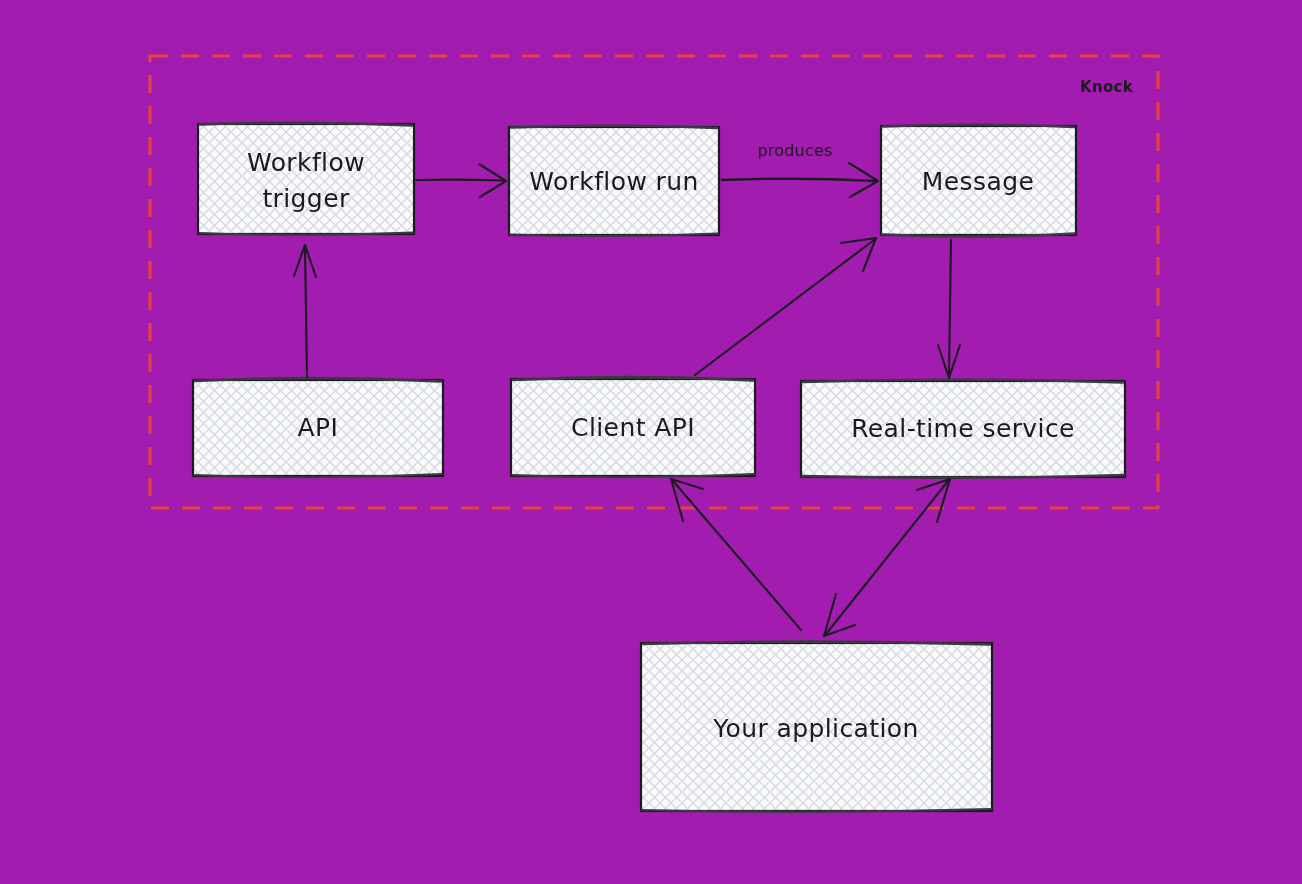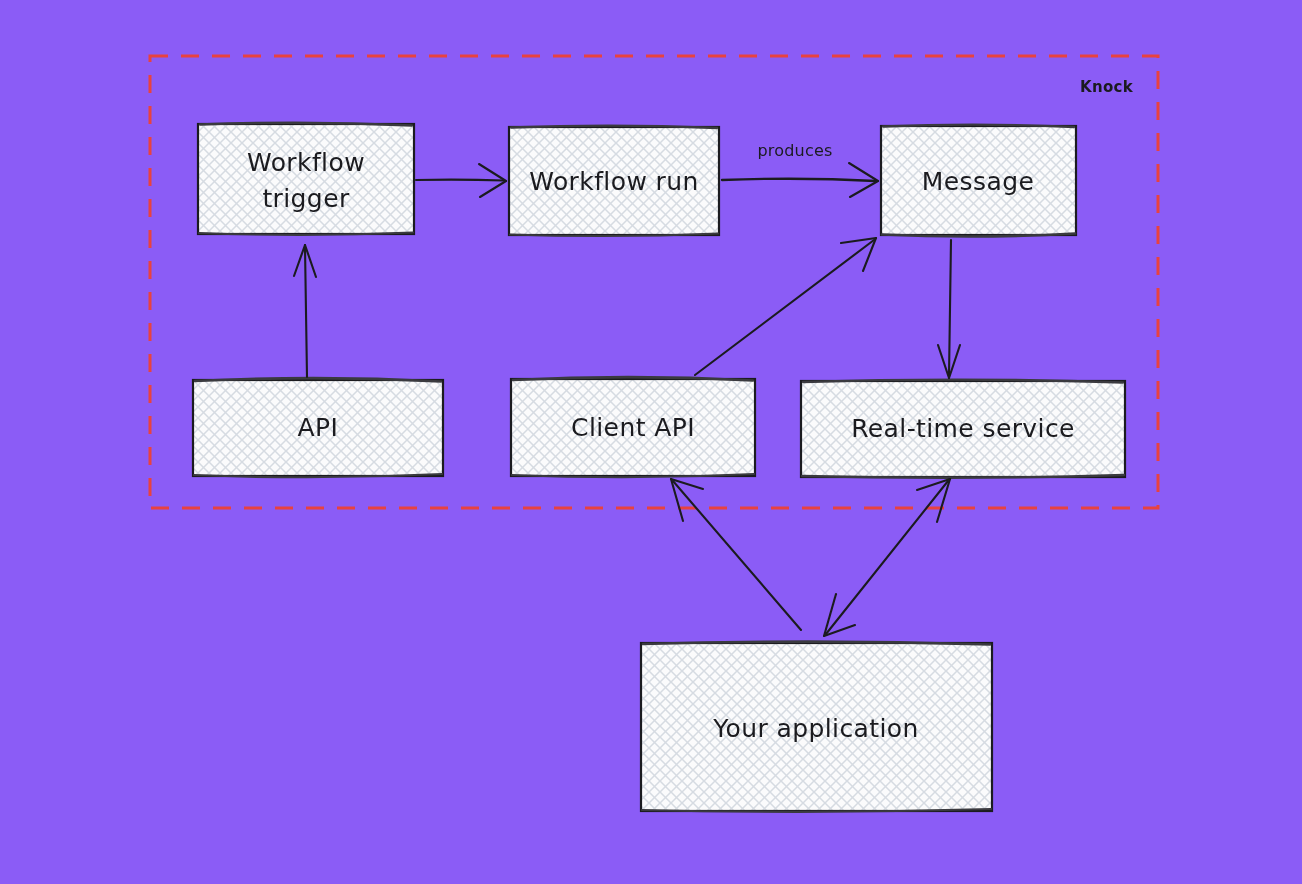--- a/index.html
+++ b/index.html
@@ -10,21 +10,21 @@
   body {
     width: 1302px;
     height: 884px;
     font-family: "DejaVu Sans", sans-serif;
     overflow: hidden;
   }
   #canvas {
     position: relative;
     width: 1302px;
     height: 884px;
-    background: #8b5cf6;
+    background: #a21caf;
   }
   #diagram-svg {
     position: absolute;
     top: 0;
     left: 0;
     width: 1302px;
     height: 884px;
   }
   .node-label {
     font-family: "DejaVu Sans", sans-serif;

